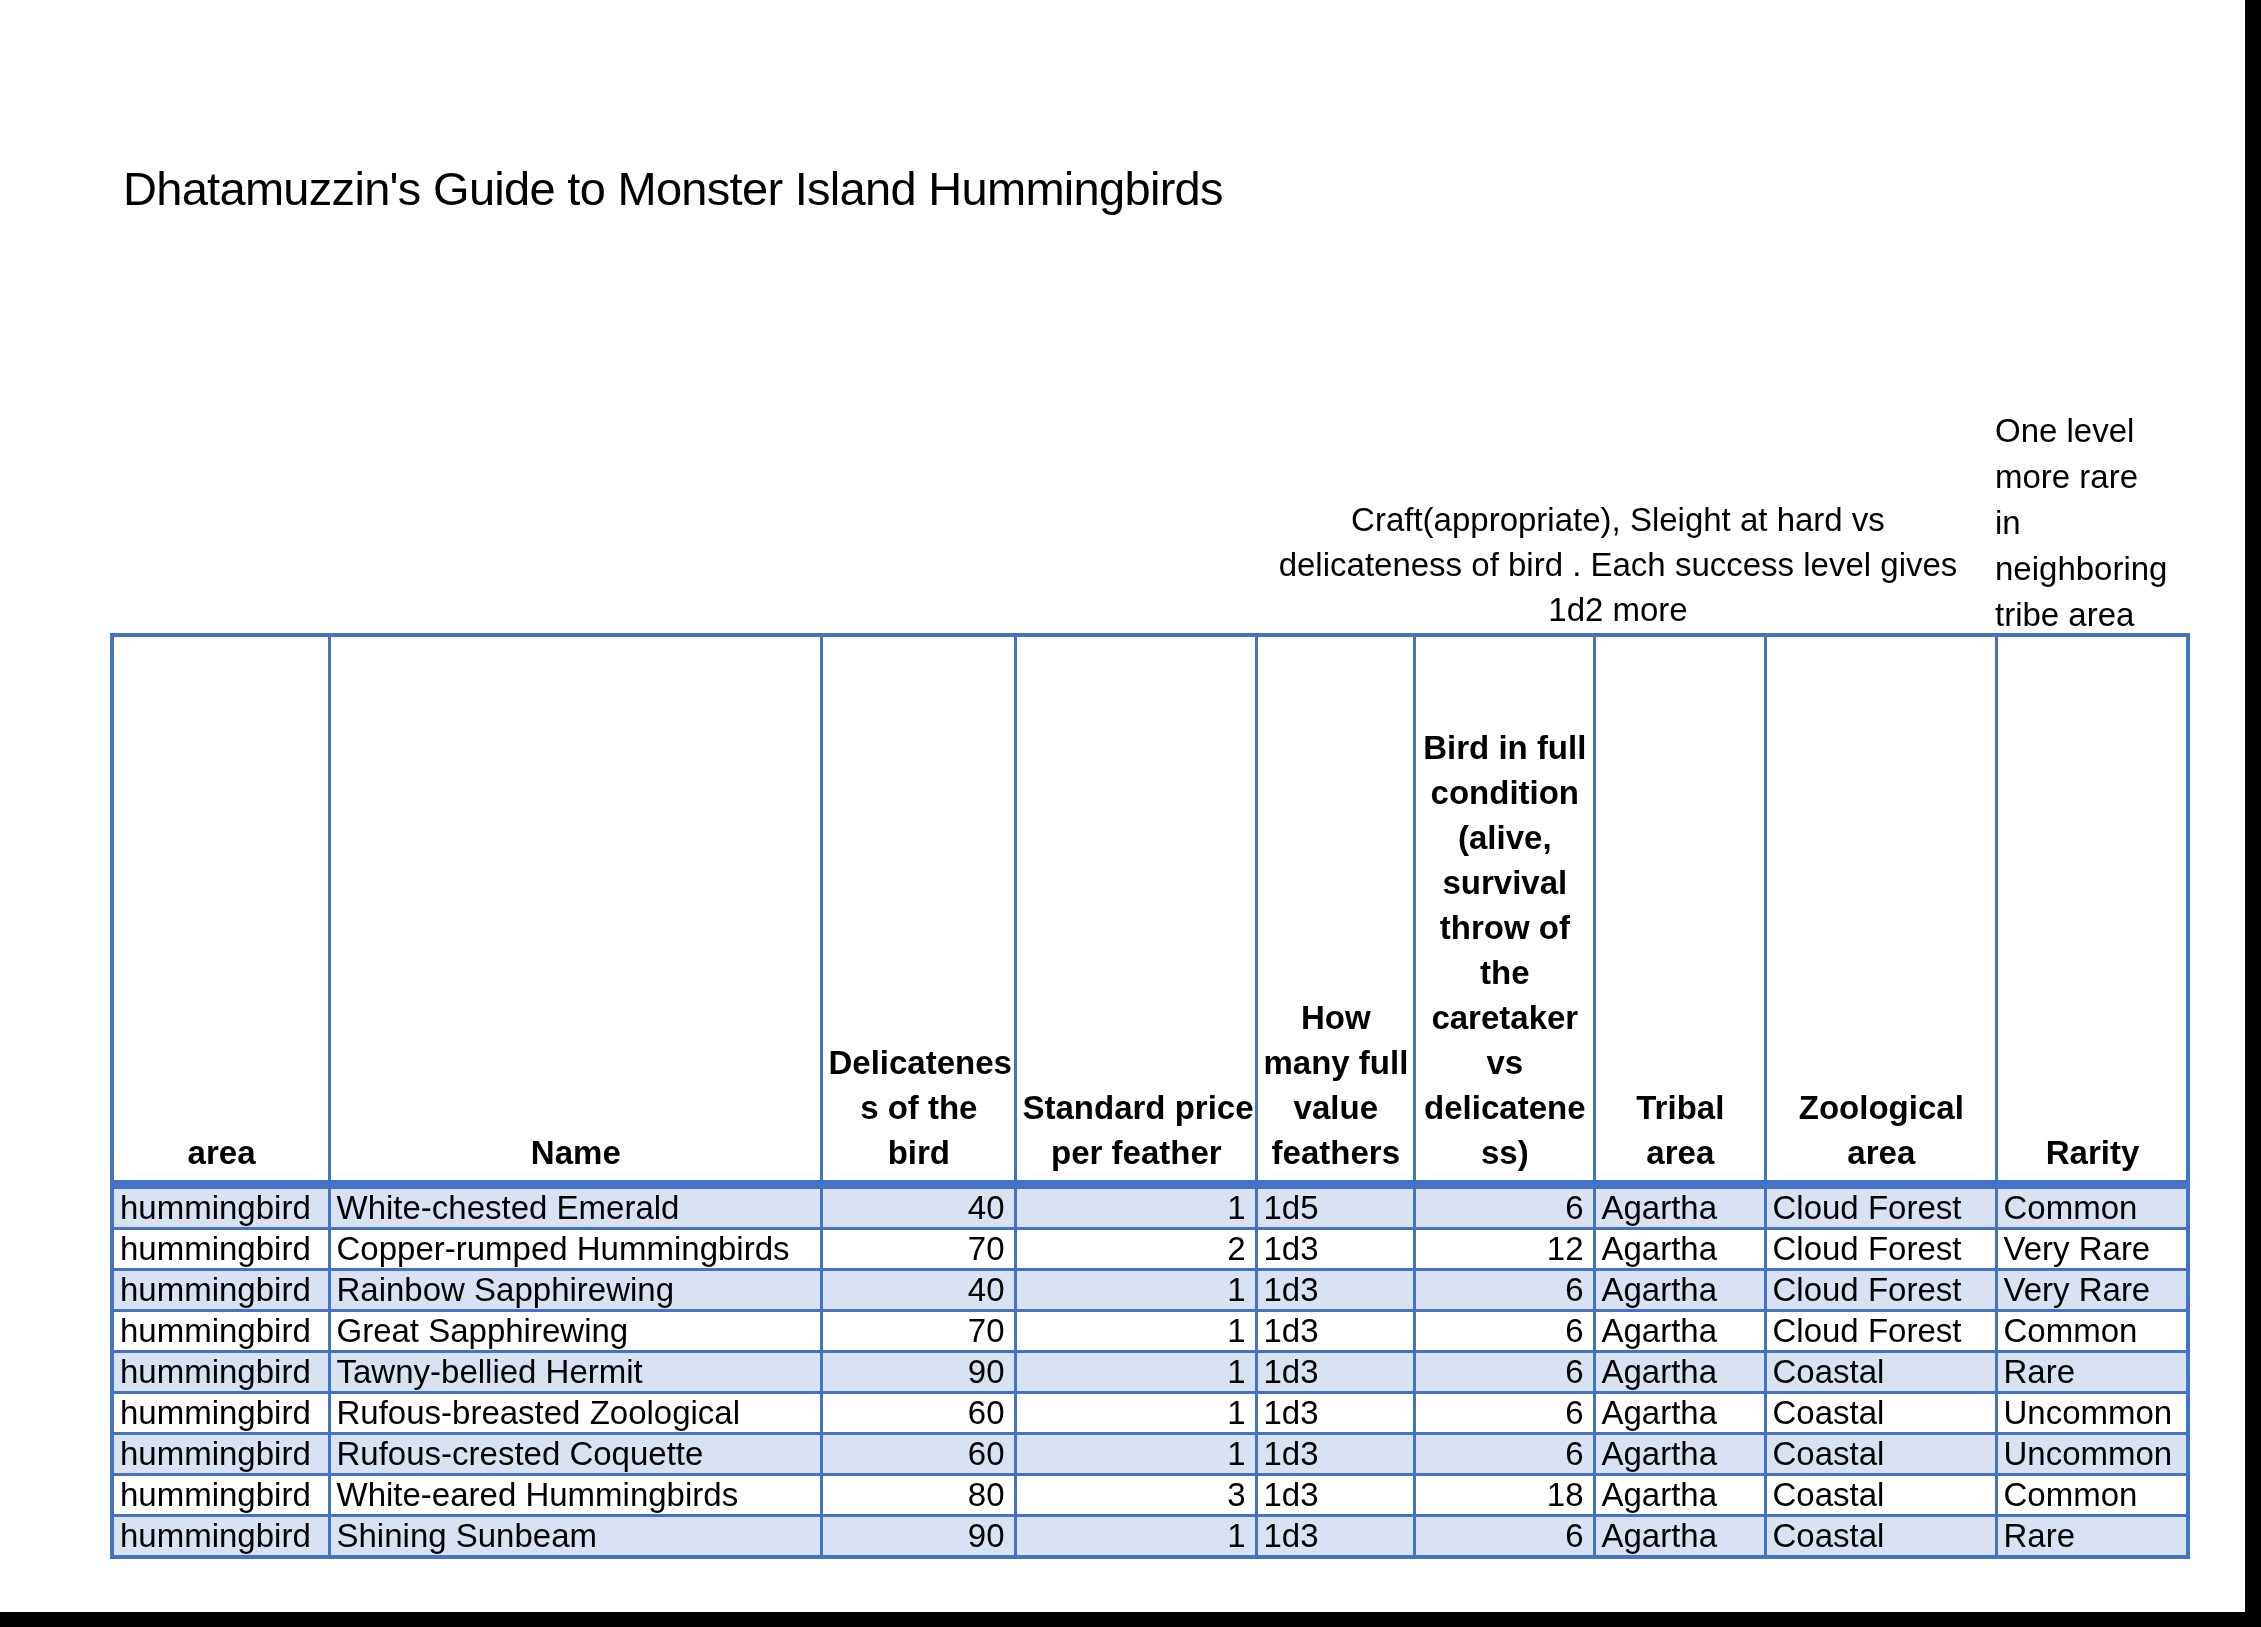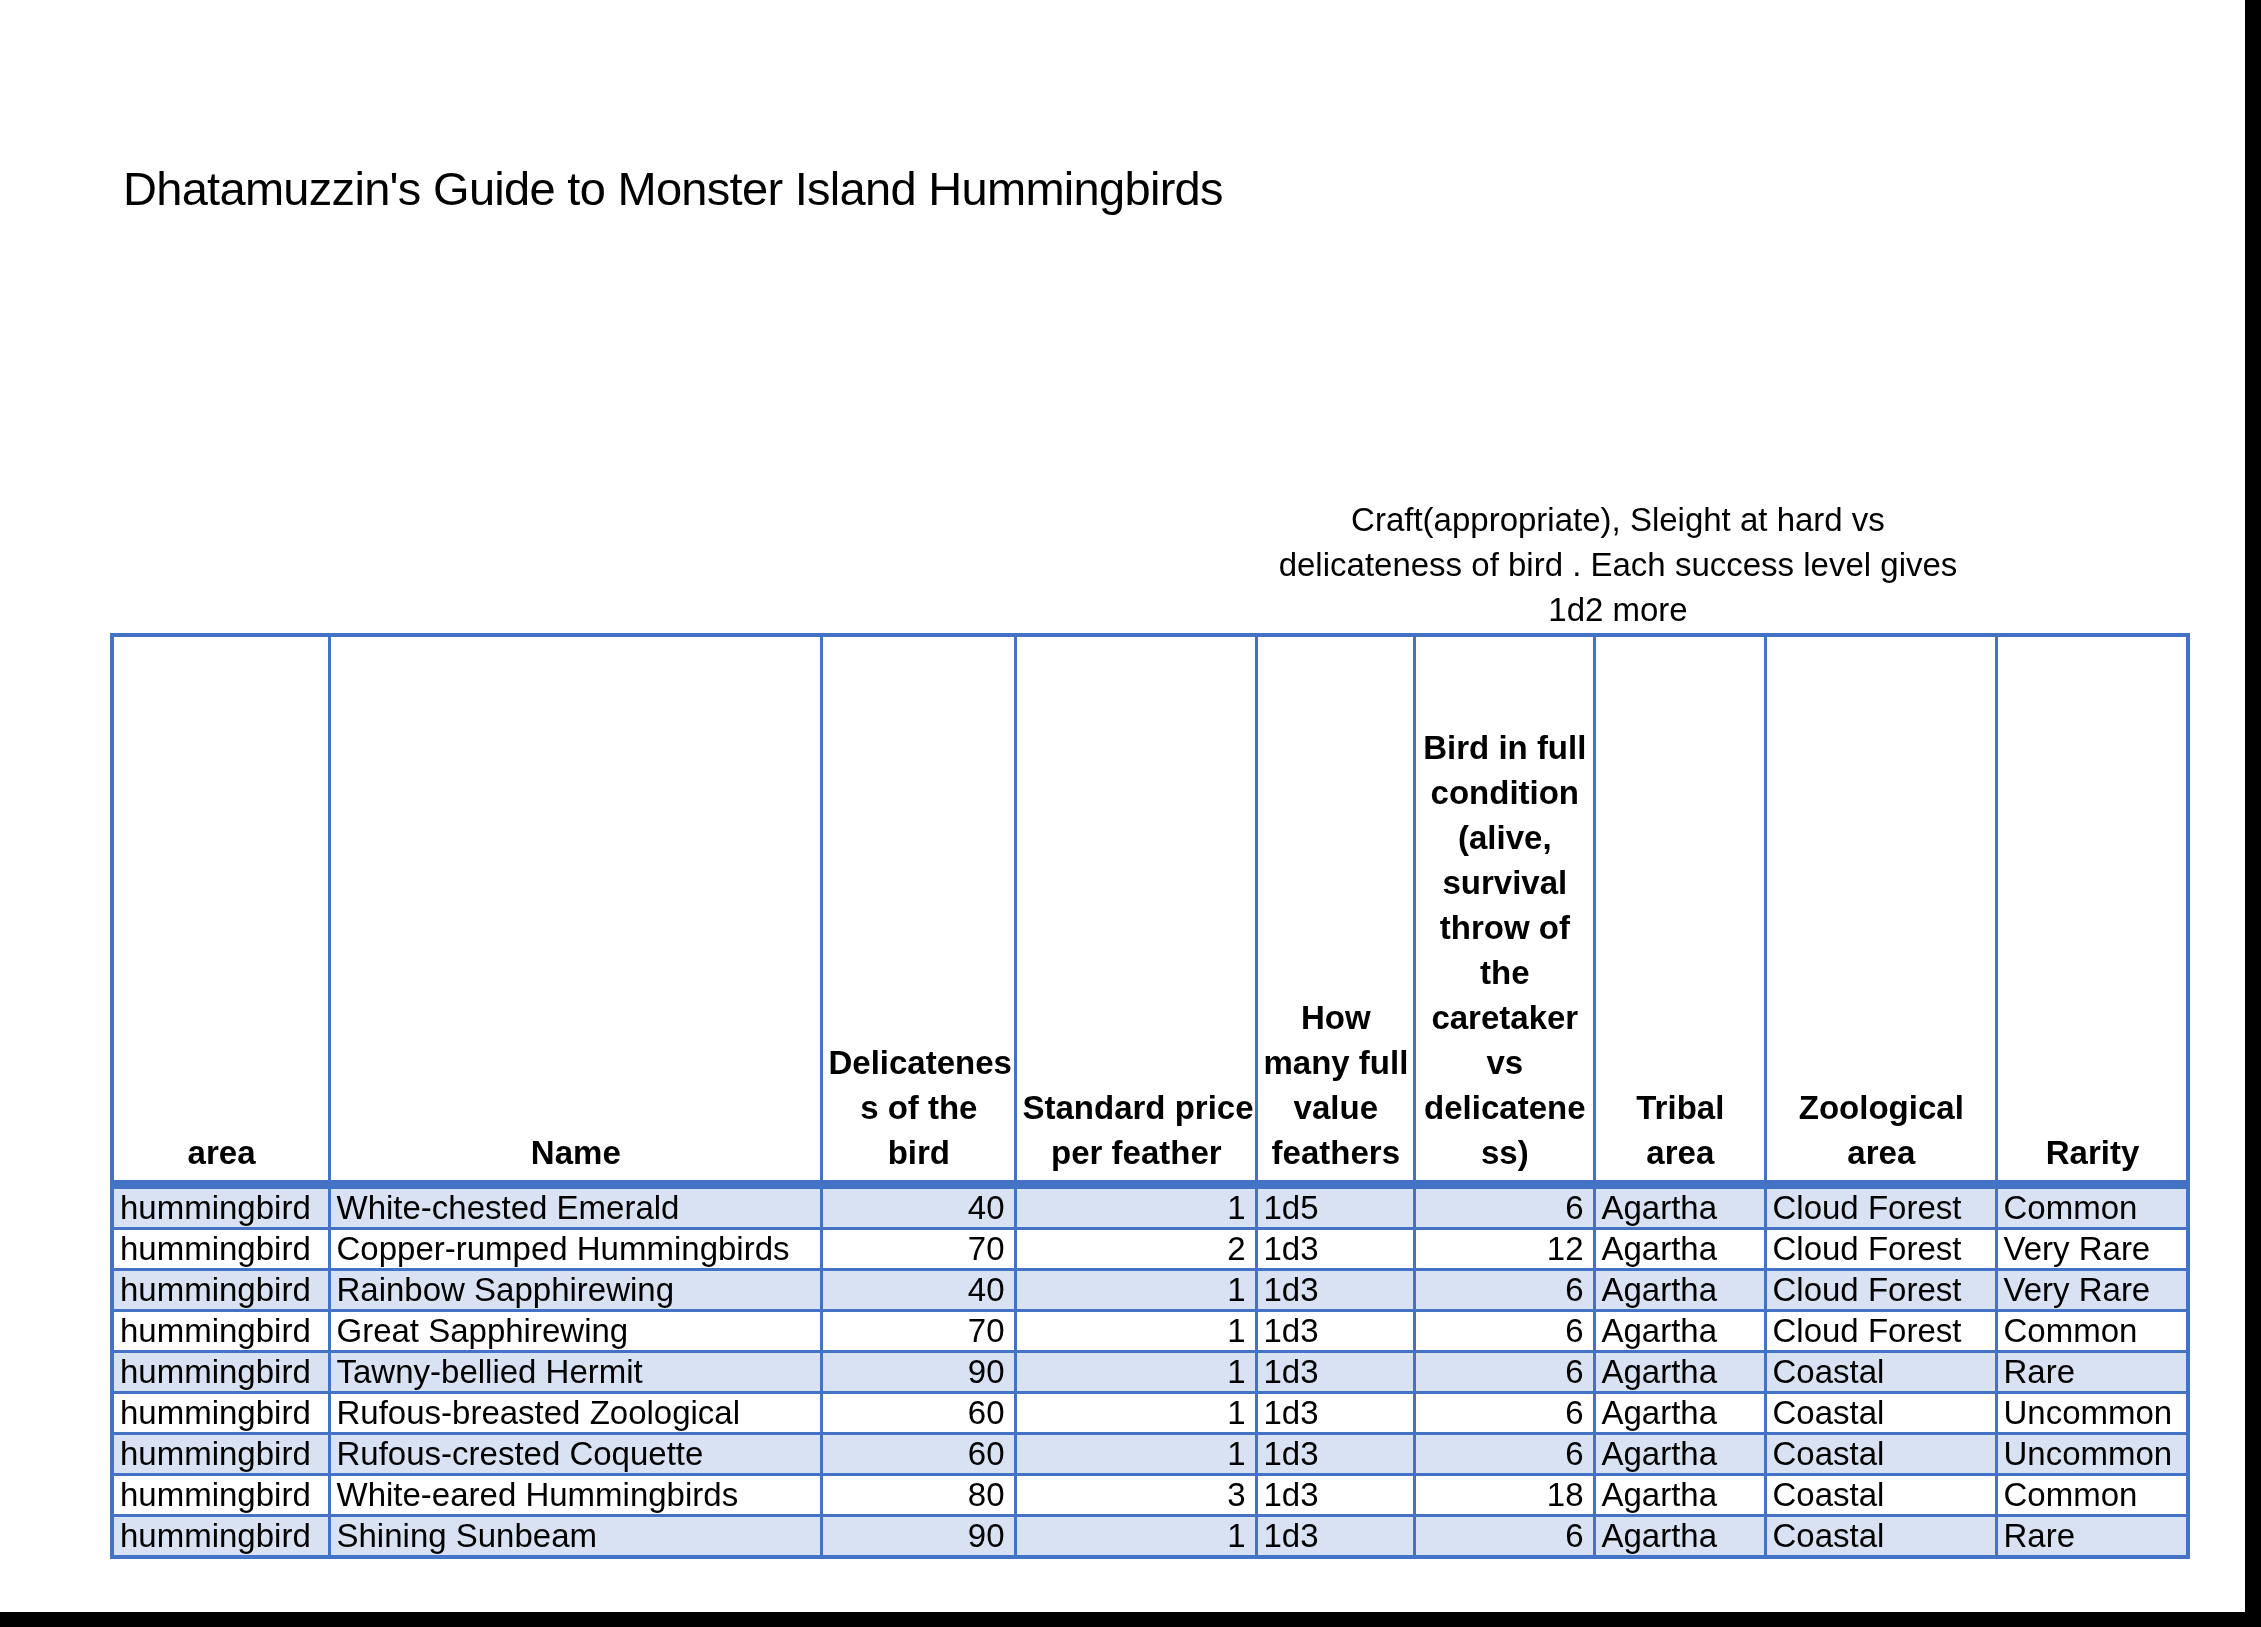--- a/index.html
+++ b/index.html
@@ -102,20 +102,25 @@
 
 <div class="page">
 
   <div class="title">Dhatamuzzin's Guide to Monster Island Hummingbirds</div>
 
 
   <div class="note-craft">Craft(appropriate), Sleight at hard vs
 delicateness of bird . Each success level gives
 1d2 more</div>
 
+  <div class="note-rarity">One level
+more rare
+in
+neighboring
+tribe area</div>
 
   <table class="birds">
     <colgroup id="table-cols">
         <col style="width: 217px;">
         <col style="width: 492px;">
         <col style="width: 194px;">
         <col style="width: 241px;">
         <col style="width: 158px;">
         <col style="width: 180px;">
         <col style="width: 171px;">

